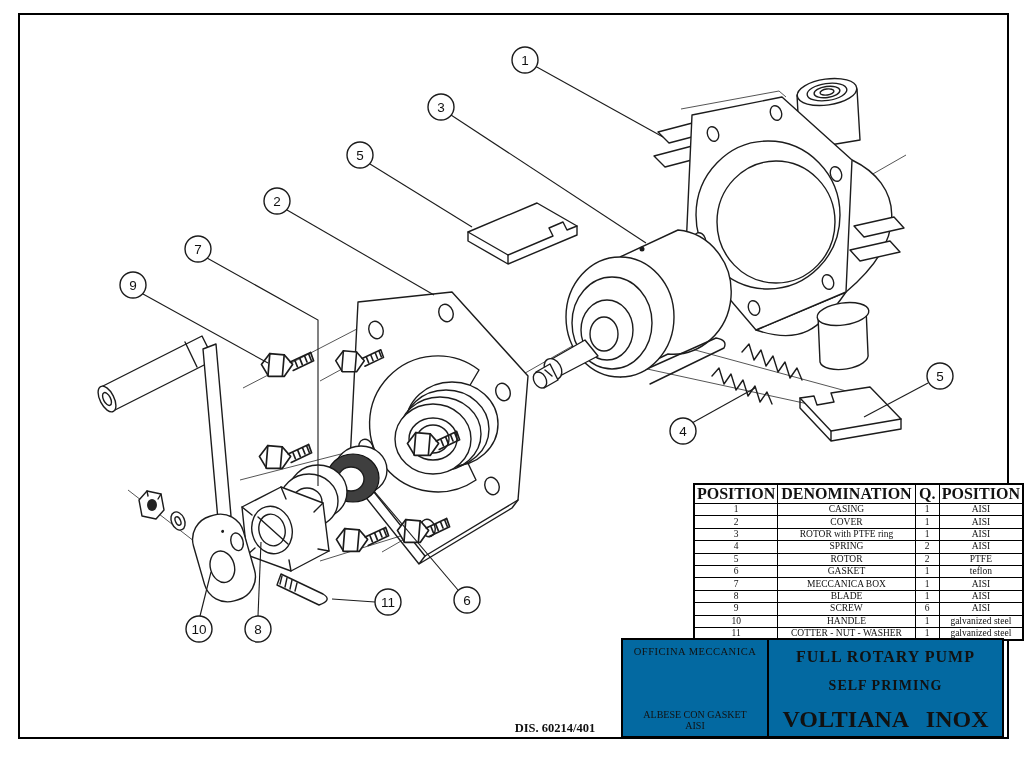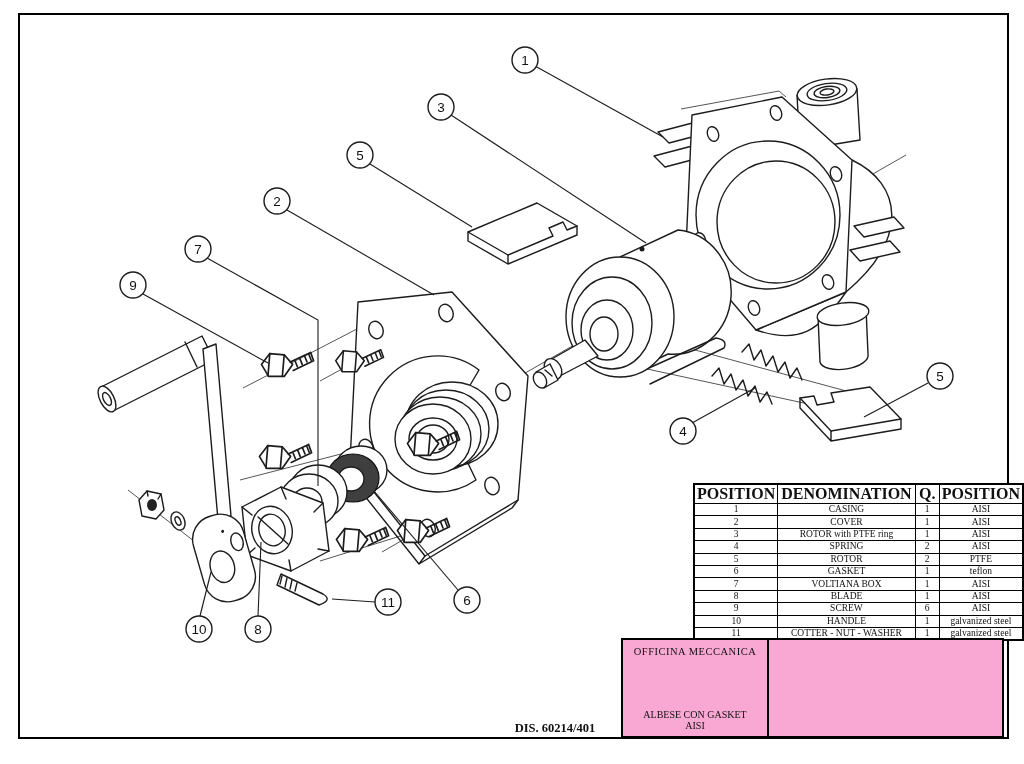--- a/index.html
+++ b/index.html
@@ -19,21 +19,21 @@
 
   .parts-table{position:absolute;left:693px;top:483px;border-collapse:collapse;
         border:2px solid #000;table-layout:fixed;background:#fff;}
   .parts-table th,.parts-table td{border:1px solid #000;padding:0 2px;text-align:center;
         overflow:hidden;white-space:nowrap;}
   .parts-table th{font-size:16px;height:14px;font-weight:bold;}
   .parts-table td{font-size:9.5px;height:11.4px;line-height:11px;}
   .col-pos{width:59px;} .col-den{width:141px;} .col-q{width:30px;} .col-mat{width:74px;}
 
   .title-block{position:absolute;left:621px;top:638px;width:383px;height:100px;
-        border:2px solid #000;box-sizing:border-box;display:flex;background:#f9a8d4;}
+        border:2px solid #000;box-sizing:border-box;display:flex;background:#0369a1;}
   .tb-left{width:146px;border-right:2px solid #000;box-sizing:border-box;display:flex;
         flex-direction:column;align-items:center;justify-content:space-between;
         padding:6px 2px 5px 2px;text-align:center;}
   .tb-company-line{font-size:10.5px;letter-spacing:0.5px;}
   .tb-company-name{font-size:22px;font-weight:bold;letter-spacing:6px;line-height:20px;}
   .tb-city{font-size:10px;line-height:11px;}
   .tb-right{flex:1;display:flex;flex-direction:column;align-items:center;
         justify-content:space-between;padding:8px 2px 4px 2px;text-align:center;}
   .tb-product1{font-size:16px;font-weight:bold;letter-spacing:1px;}
   .tb-product2{font-size:14px;font-weight:bold;letter-spacing:1px;}
@@ -312,21 +312,21 @@
           <td class="col-mat">PTFE</td>
         </tr>
         <tr>
           <td class="col-pos">6</td>
           <td class="col-den">GASKET</td>
           <td class="col-q">1</td>
           <td class="col-mat">teflon</td>
         </tr>
         <tr>
           <td class="col-pos">7</td>
-          <td class="col-den">VOLTIANA BOX</td>
+          <td class="col-den">MECCANICA BOX</td>
           <td class="col-q">1</td>
           <td class="col-mat">AISI</td>
         </tr>
         <tr>
           <td class="col-pos">8</td>
           <td class="col-den">BLADE</td>
           <td class="col-q">1</td>
           <td class="col-mat">AISI</td>
         </tr>
         <tr>
@@ -351,16 +351,21 @@
   </table>
 
   <div class="title-block">
     <div class="tb-left">
       <div class="tb-company-line">OFFICINA MECCANICA</div>
       <div>
         <div class="tb-city">ALBESE CON GASKET</div>
         <div class="tb-city">AISI</div>
       </div>
     </div>
+    <div class="tb-right">
+      <div class="tb-product1">FULL ROTARY PUMP</div>
+      <div class="tb-product2">SELF PRIMING</div>
+      <div class="tb-product-name">VOLTIANA   INOX</div>
+    </div>
   </div>
 
   <div class="dis-number">DIS. 60214/401</div>
 </div>
 
 </body></html>

